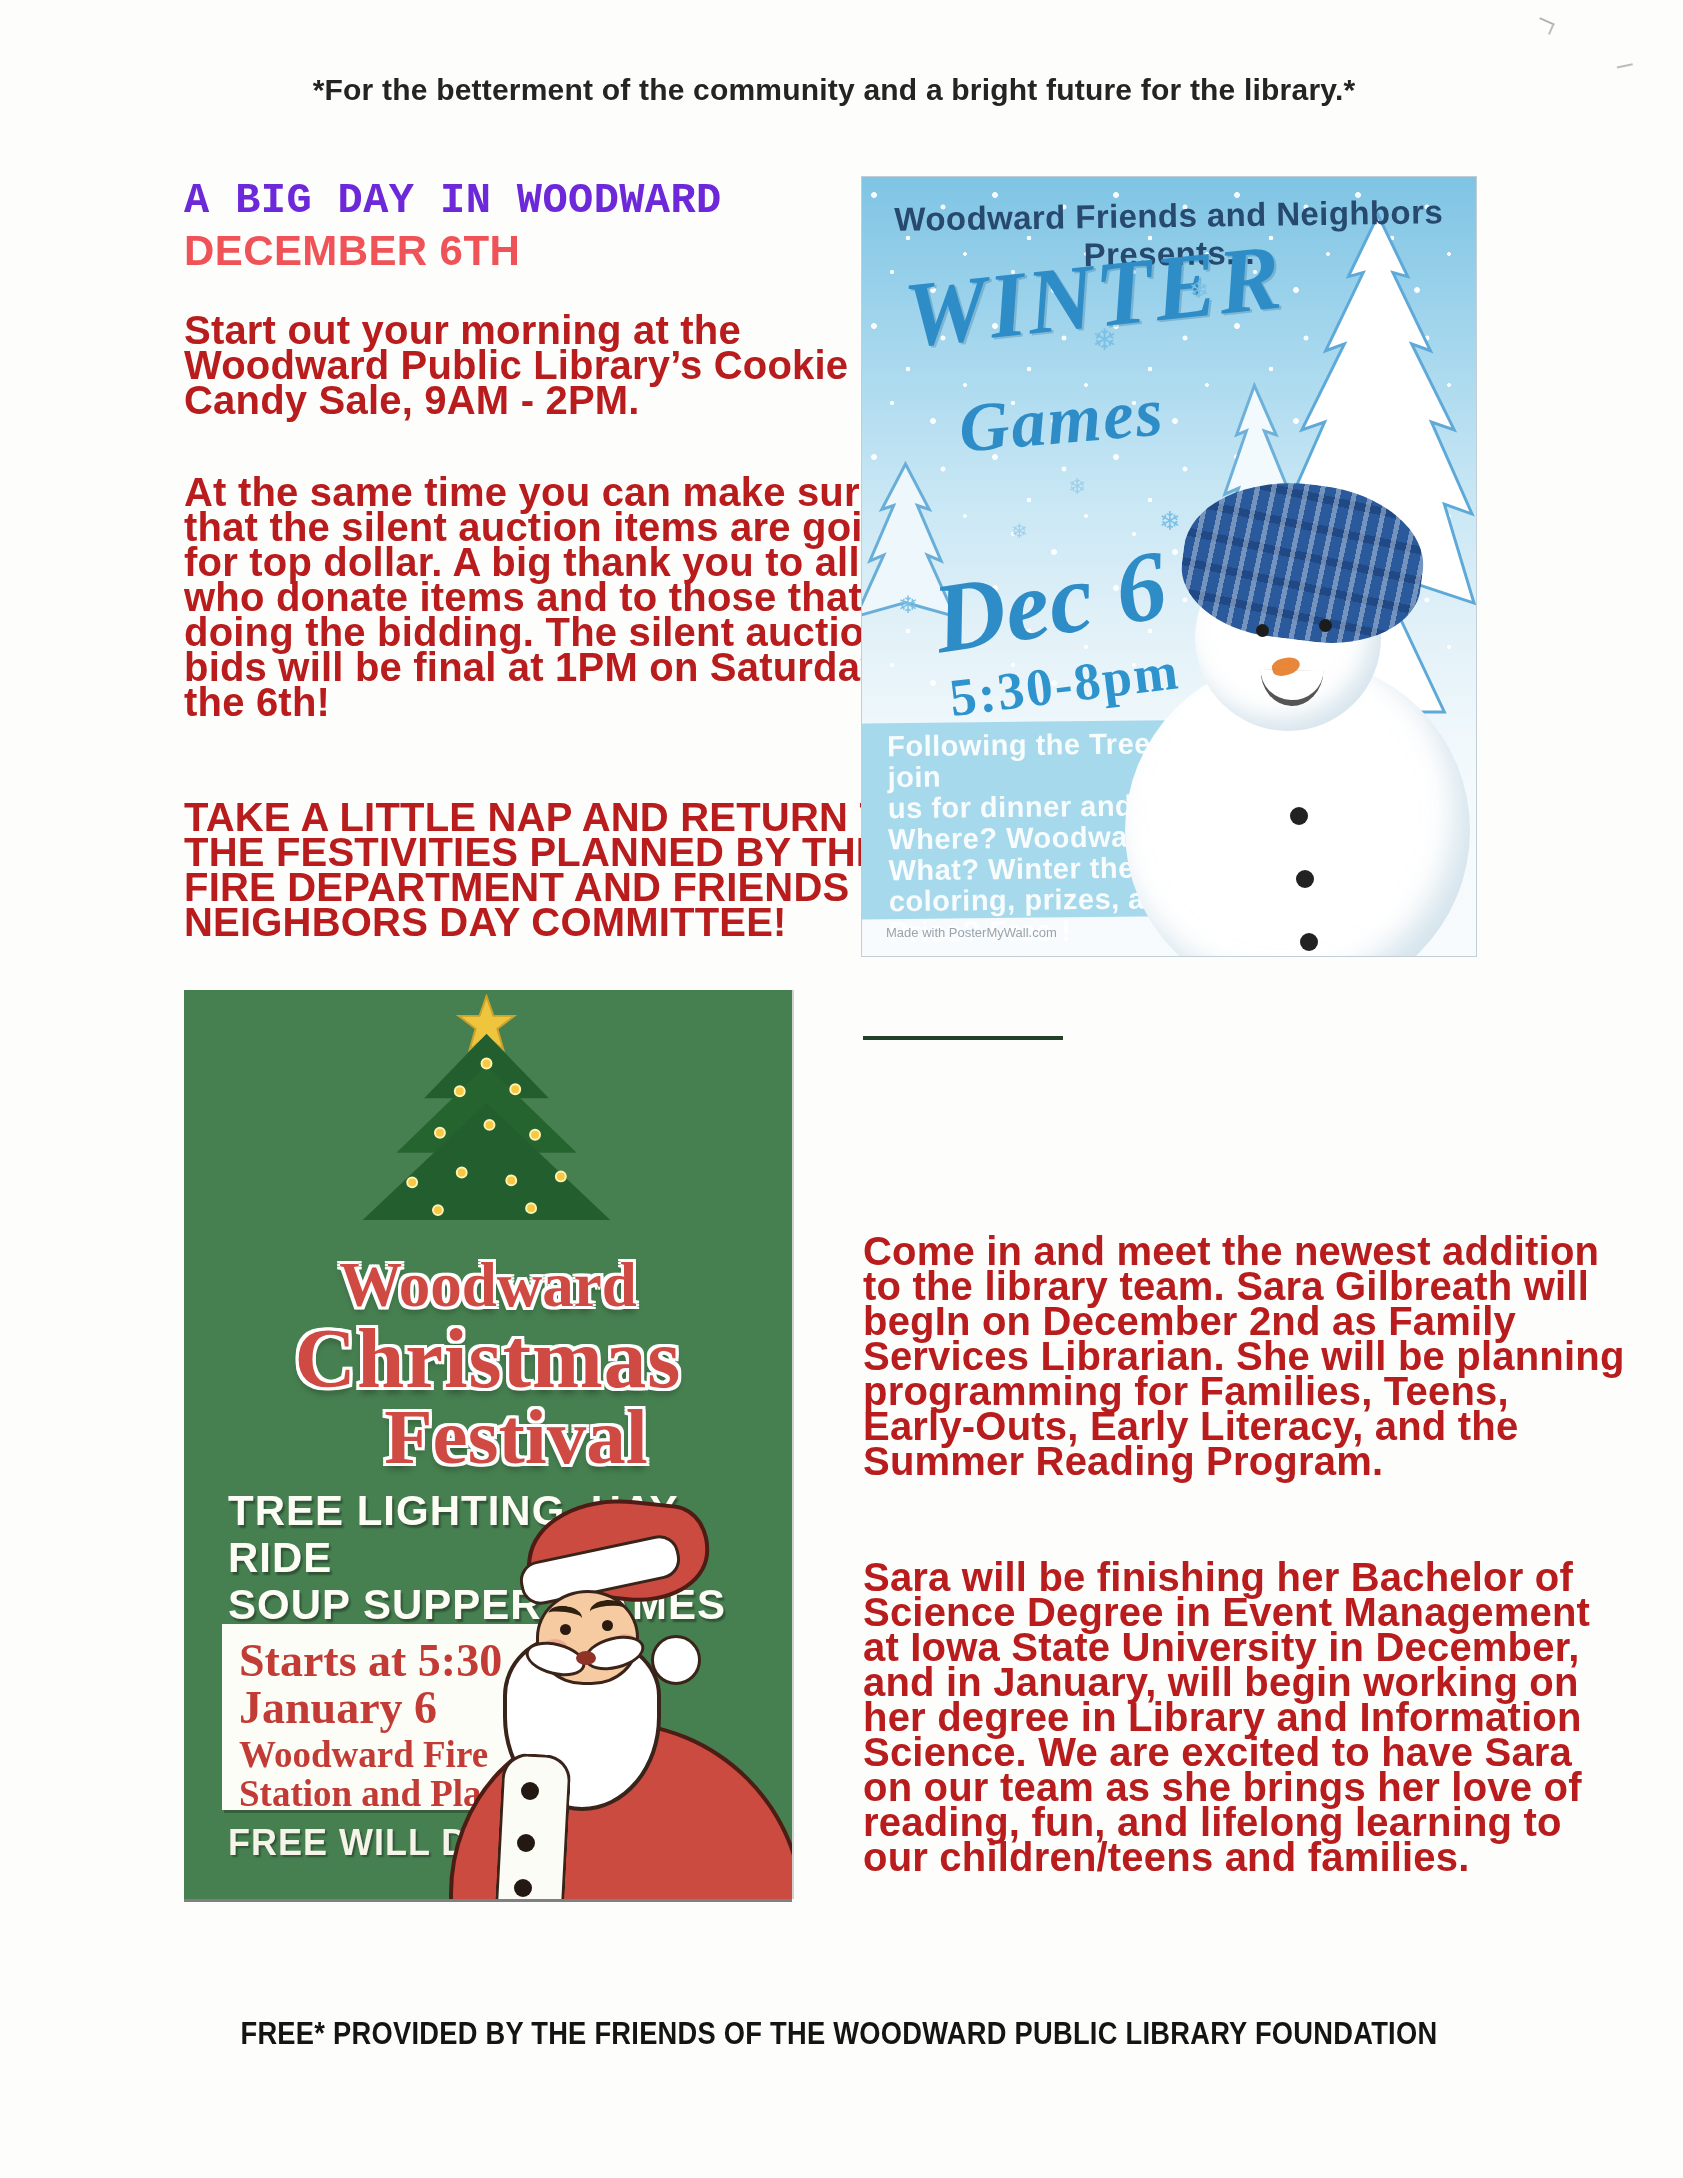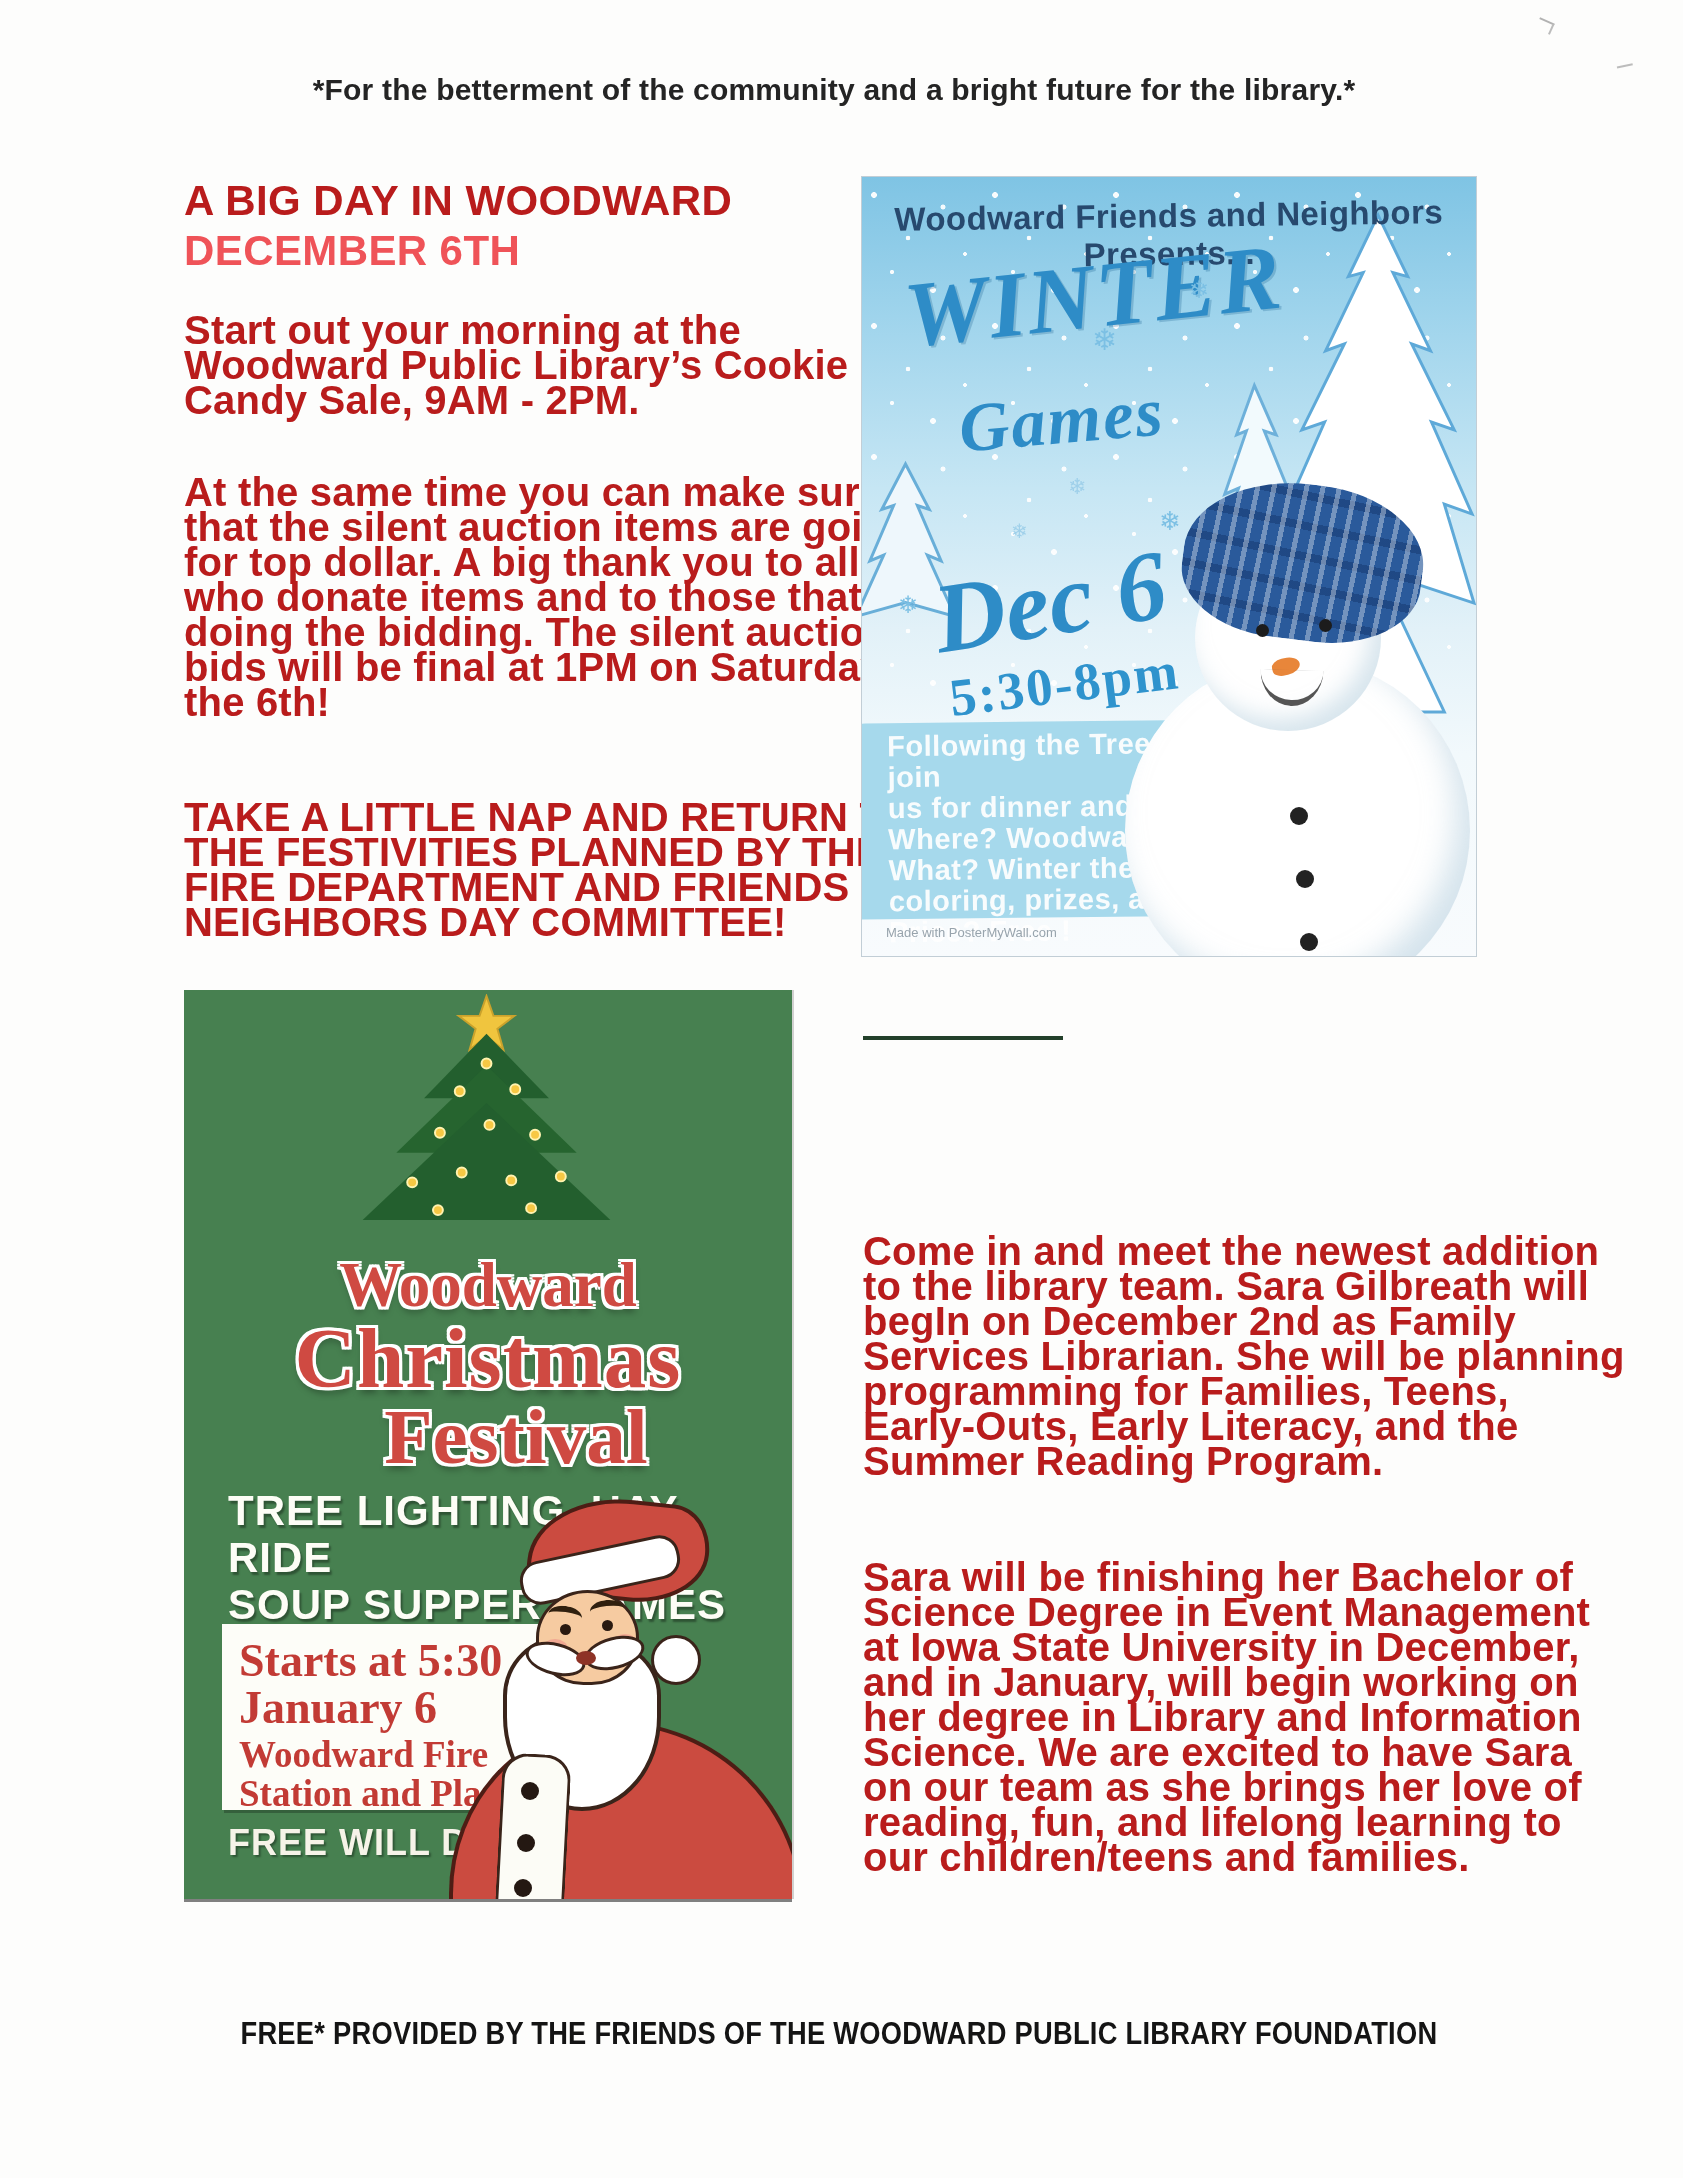--- a/index.html
+++ b/index.html
@@ -7,21 +7,21 @@
     position:relative; width:1683px; height:2178px; margin:0 auto;
     background:#fdfdfc; overflow:hidden;
     font-family:"Liberation Sans", sans-serif;
   }
   
   .tagline {
     position:absolute; top:73px; left:0; width:1576px; text-align:center;
     font-size:30px; font-weight:bold; color:#242424; letter-spacing:0.2px;margin-left:46px;
   }
   .lead-heading { position:absolute; left:184px; top:176px; font-size:42px; font-weight:bold; line-height:50px; letter-spacing:0.4px; }
-  .h-green { color:#b91c1c; }
+  .h-green { color:#6d28d9;font-family:Liberation Mono, monospace; }
   .h-red   { color:#ef5358; }
   .bodytext {
     position:absolute; font-size:40px; font-weight:bold; color:#b91c1c;
     line-height:35px; white-space:pre-line; letter-spacing:0.2px;
   }
   #lp1 { left:184px; top:313px; }
   #lp2 { left:184px; top:475px; }
   #lp3 { left:184px; top:800px; }
   .divider { position:absolute; left:863px; top:1036px; width:200px; height:4px; background:#23402a; }
   .right-heading {

